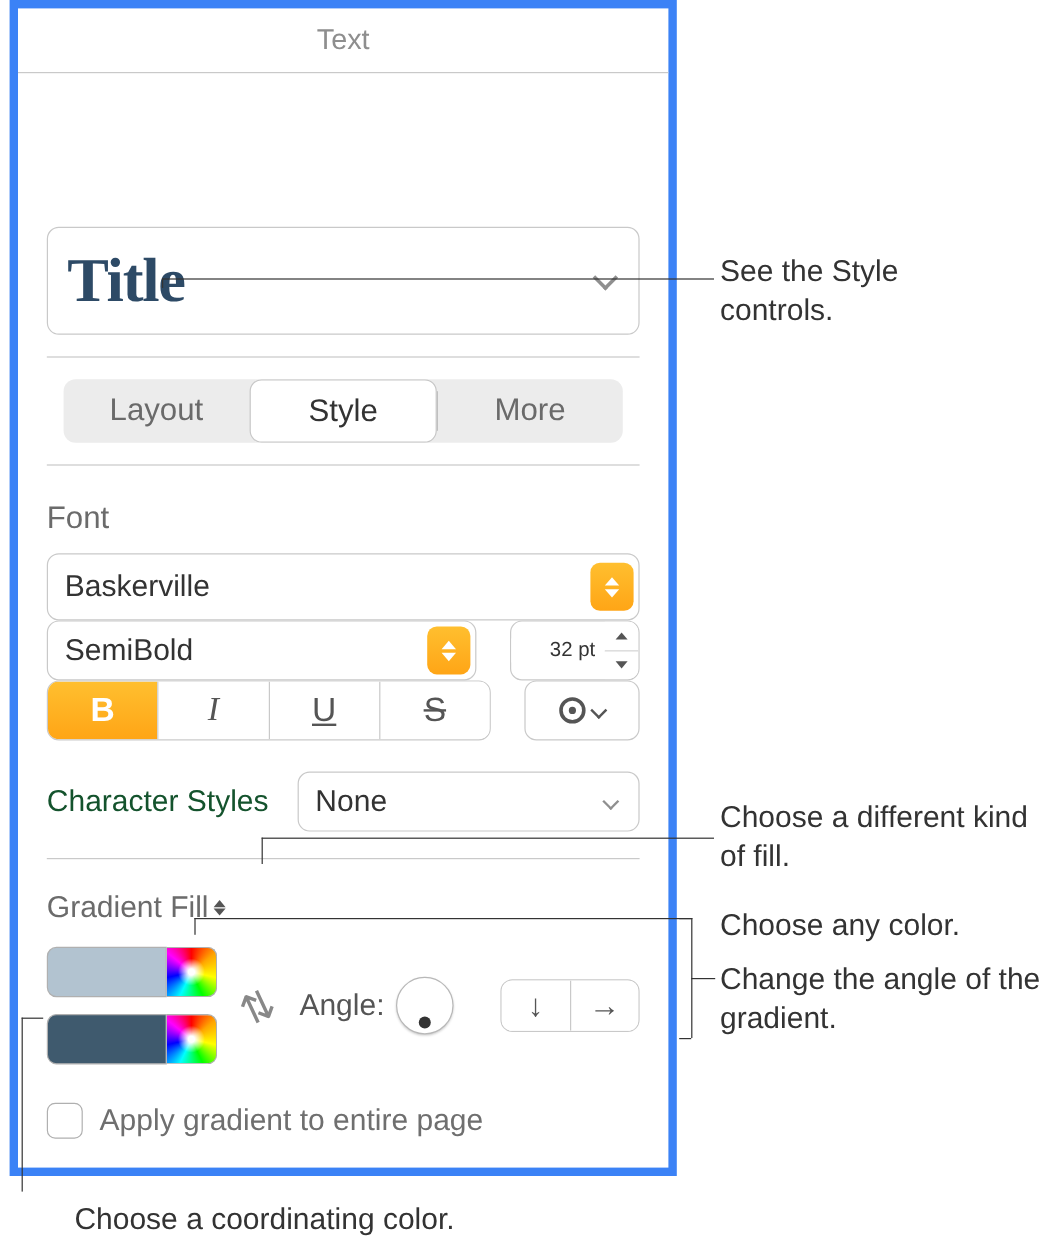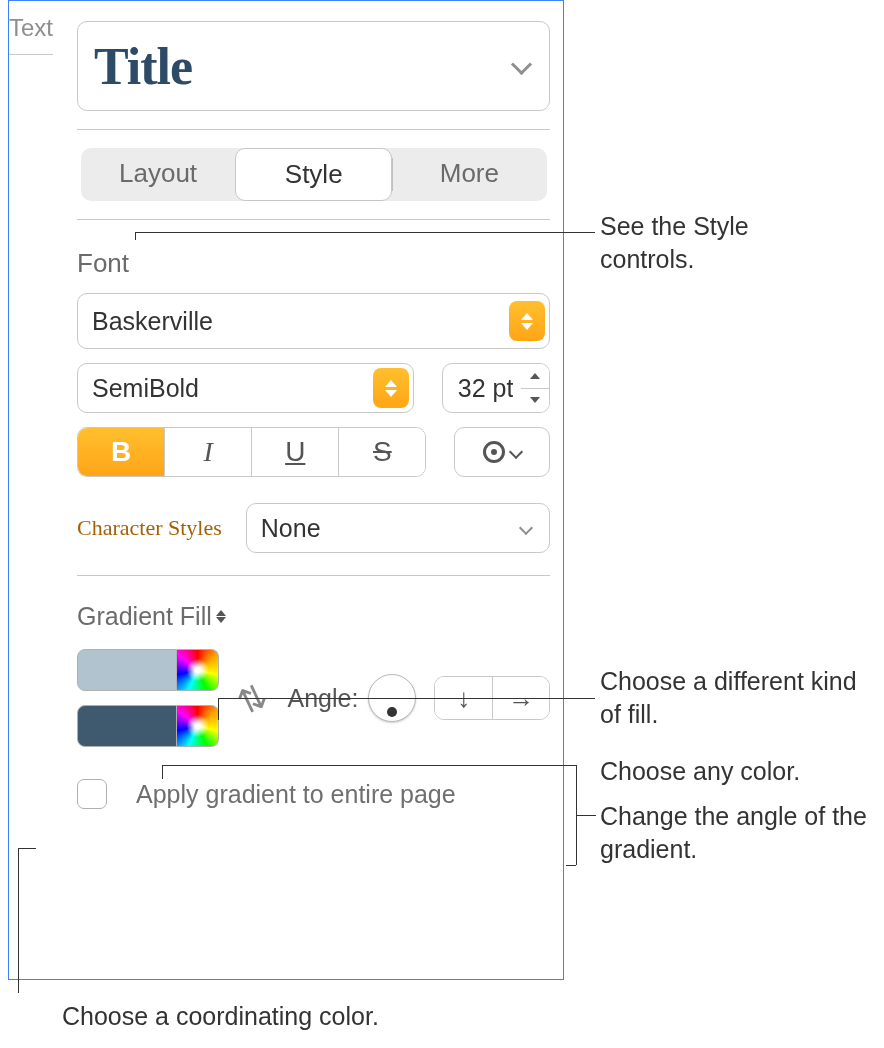--- a/index.html
+++ b/index.html
@@ -12,23 +12,24 @@
     height: 1048px;
     position: relative;
     color: #4a4a4a;
   }
   .panel {
     position: absolute;
     left: 8px;
     top: 0;
     width: 556px;
     height: 980px;
-    border: 1px solid #3b82f6;
+    border: 7px solid #3b82f6;
     background: #fff;
     display: flex;
+    flex-direction: column;
     justify-content: space-between;
   }
   .panel-header {
     height: 54px;
     text-align: center;
     font-size: 24px;
     line-height: 54px;
     color: #8e8e8e;
     border-bottom: 1px solid #c9c9c9;
   }
@@ -134,29 +135,29 @@
     width:0; height:0; border-left:6px solid transparent; border-right:6px solid transparent;
   }
   .tri-up   { border-bottom:7px solid #fff; }
   .tri-down { border-top:7px solid #fff; }
   .tri-up.dk   { border-bottom-color:#555; }
   .tri-down.dk { border-top-color:#555; }
   .tri-up.sm, .tri-down.sm { border-left-width:5px; border-right-width:5px;}
   .tri-up.sm   { border-bottom-width:6px; }
   .tri-down.sm { border-top-width:6px; }
 
-  .row { display:flex; gap:28px; margin-top:14px; align-items:stretch;}
+  .row { display:flex; gap:28px; align-items:stretch;}
 
   .stepper {
     display:flex; align-items:center;
     border:1px solid #c9c9c9; border-radius:10px;
     overflow:hidden; height:50px;
   }
   .stepper input {
-    border:none; font-size:25px; width:78px; text-align:right;
+    border:none; font-size:17px; width:78px; text-align:right;
     padding:0 8px 0 0; outline:none; color:#333;
   }
   .stepper .arrows{
     display:flex; flex-direction:column;
     height:100%;
   }
   .stepper .arrows div{
     flex:1; width:28px;
     display:flex; align-items:center; justify-content:center;
     background:#fff;
@@ -271,21 +272,21 @@
   .angle-field{
     border:1px solid #c9c9c9; border-radius:10px;
     height:46px;
     display:flex;
     align-items:center;
     justify-content:flex-end;
     padding-right:12px; font-size:25px; color:#333;
   }
 
   .check-row{
-    display:flex; align-items:center; gap:29px;
+    display:flex; align-items:center; gap:14px;
     margin-top:32px;
   }
   .checkbox{
     width:30px; height:30px;
     border:1px solid #b0b0b0;
     border-radius:7px;
     background:#fff;
   }
   .check-label{ font-size:25px; color:#6f6f6f;}
 
@@ -363,21 +364,21 @@
         <div class="btn underline">U</div>
         <div class="btn strike">S</div>
       </div>
       <div class="adv-btn">
         <span class="gear"></span>
         <i class="chevron down small dark"></i>
       </div>
     </div>
 
     <div class="char-row">
-      <span style="font-size:22px;color:#a16207;font-family:Liberation Serif, serif;">Character Styles</span>
+      <span style="font-size:25px;color:#14532d;">Character Styles</span>
       <div class="popup">
         <span>None</span>
         <span class="end greychev">
             <i class="chevron down small grey"></i>
           </span>
       </div>
     </div>
 
     <hr class="divider">
 

